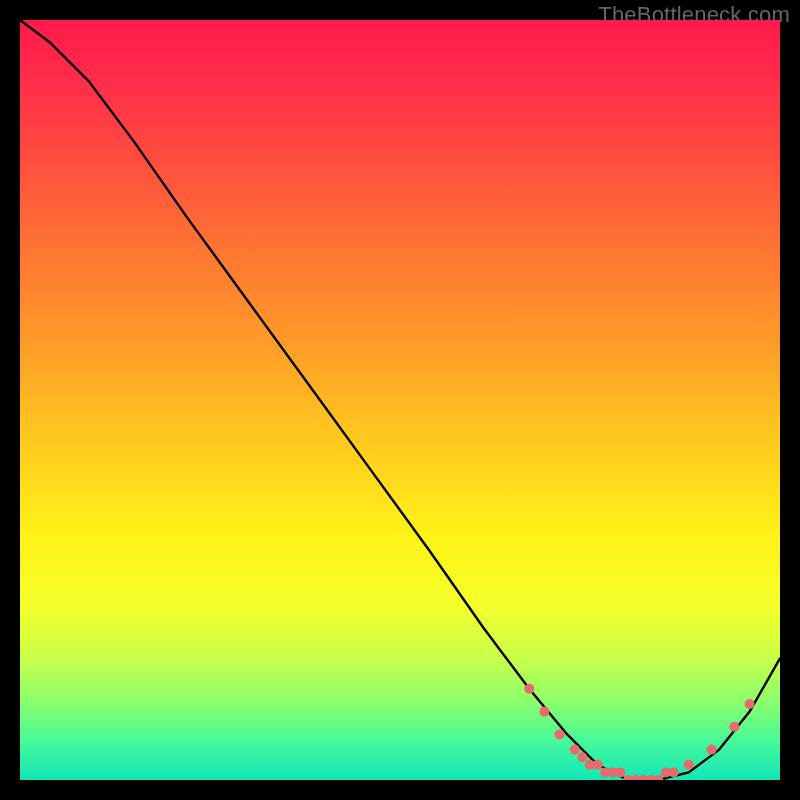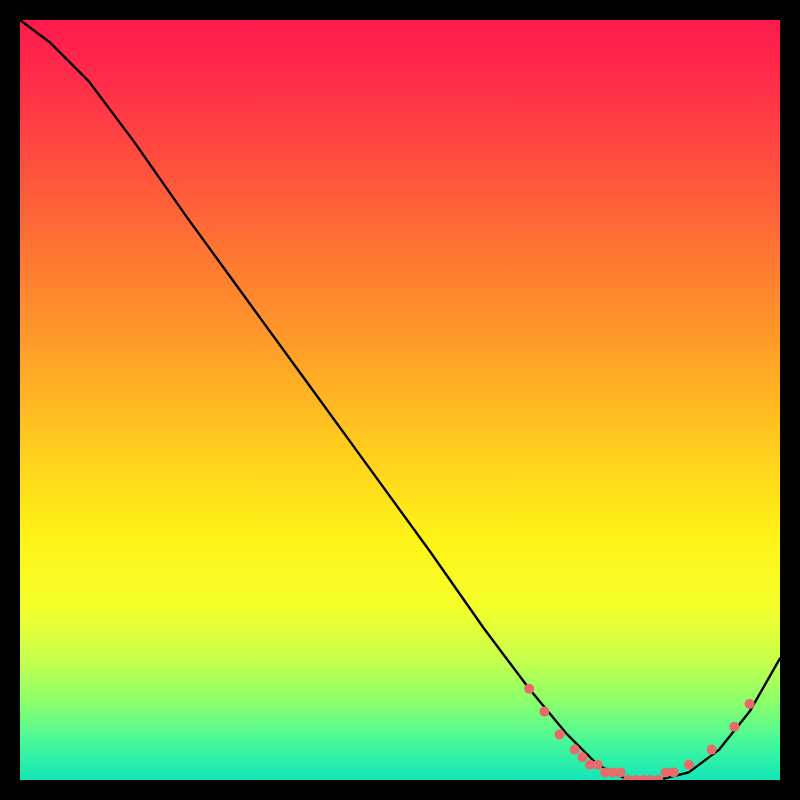--- a/index.html
+++ b/index.html
@@ -33,20 +33,21 @@
     font-weight: 500;
     letter-spacing: 0.2px;
     font-family: Arial, Helvetica, sans-serif;
   }
   svg { display: block; }
 </style>
 </head>
 <body>
 
 <div class="frame">
+  <div class="watermark">TheBottleneck.com</div>
 
   <div class="plot">
     <svg id="chart-svg" width="760" height="760" viewBox="0 0 760 760" preserveAspectRatio="none">
       <defs>
         <linearGradient id="bg-grad" x1="0" y1="0" x2="0" y2="1">
             <stop offset="0.0%" stop-color="#ff1a4b"></stop>
             <stop offset="8.0%" stop-color="#ff2d4a"></stop>
             <stop offset="18.0%" stop-color="#ff4c3f"></stop>
             <stop offset="30.0%" stop-color="#ff7433"></stop>
             <stop offset="42.0%" stop-color="#ff9a29"></stop>

